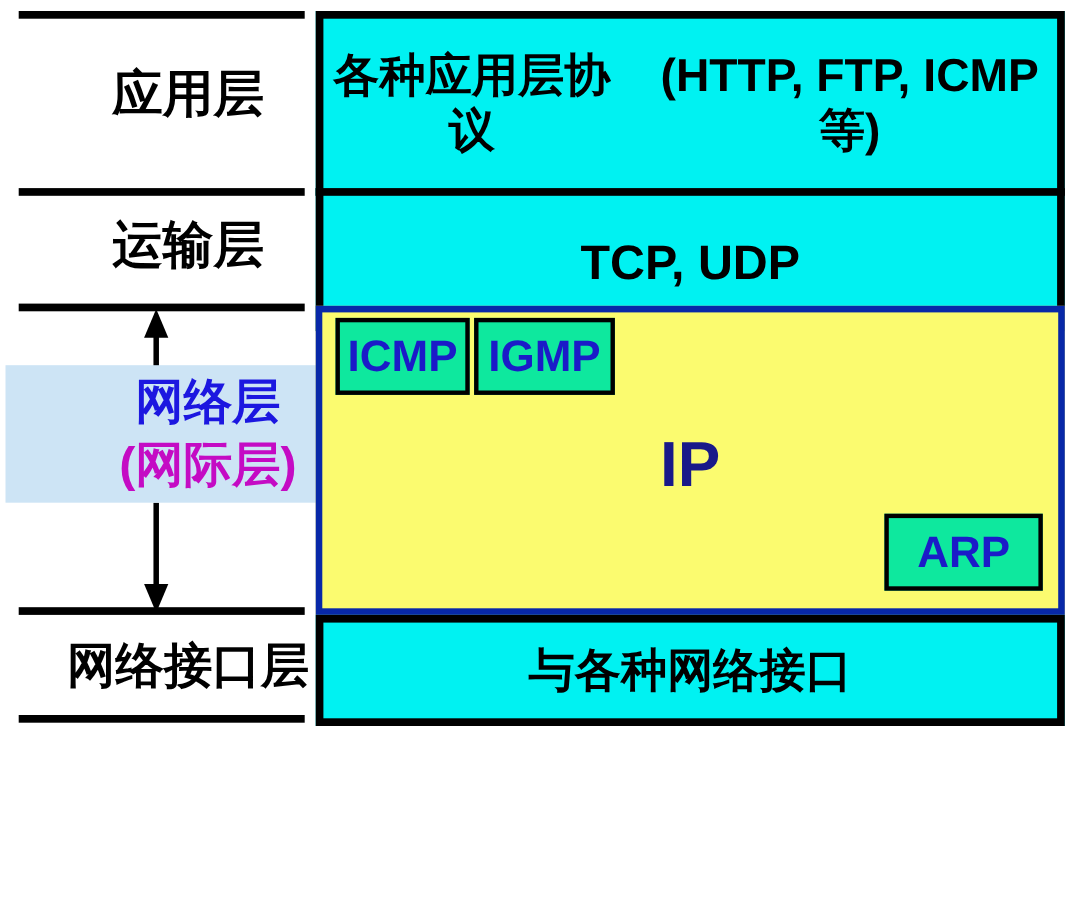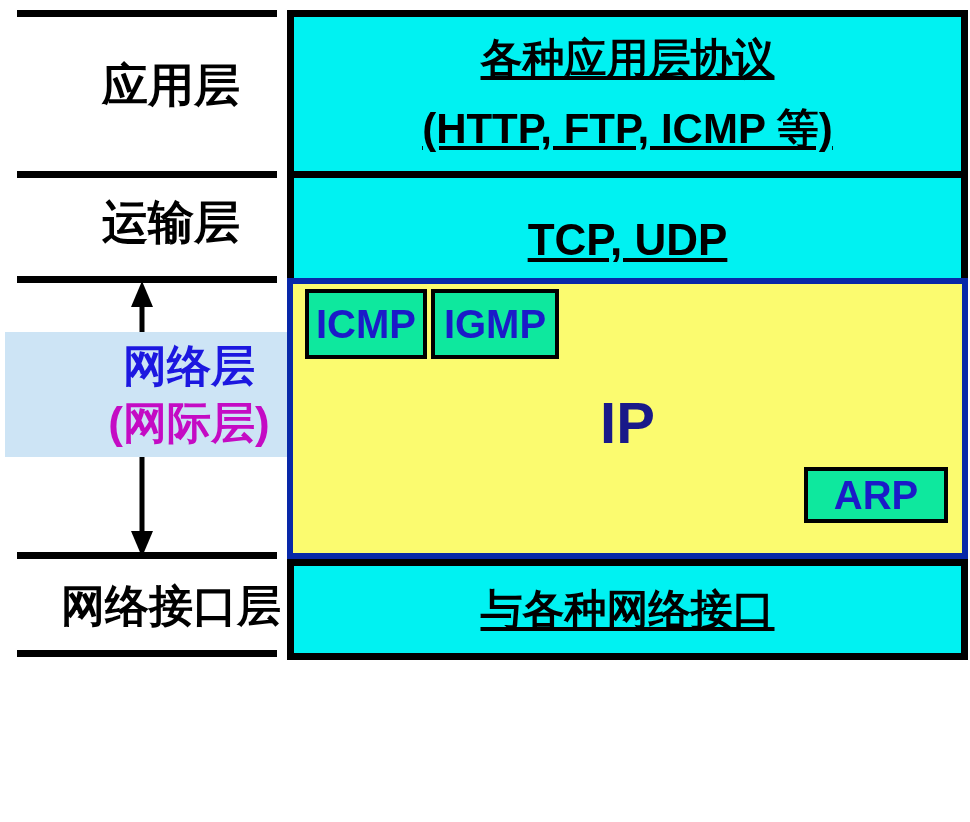--- a/index.html
+++ b/index.html
@@ -22,22 +22,22 @@
     background:var(--pale-blue,#CDE4F5);
     display:flex;flex-direction:column;align-items:center;justify-content:center;
     font-size:44px;line-height:1.28;padding-left:48px;
   }
   .net-layer-box .primary{color:var(--network-label-blue,#1C17E0);}
   .net-layer-box .secondary{color:var(--magenta-text,#C40BC4);}
   .arrow-svg{position:absolute;left:127px;}
   
   .stack-box{
     position:absolute;left:287px;width:681px;box-sizing:border-box;
-    display:flex;flex-direction:column;align-items:center;justify-content:center;
-    text-align:center;color:#000;text-decoration:underline;
+    display:flex;flex-direction:row;align-items:center;justify-content:center;
+    text-align:center;color:#000;
   }
   .box-app{
     top:10px;height:168px;background:var(--cyan,#00F2F2);
     border:7px solid #000;font-size:42px;line-height:1.2;gap:20px;
   }
   .box-transport{
     top:171px;height:130px;background:var(--cyan,#00F2F2);
     border:7px solid #000;border-bottom:none;font-size:44px;
   }
   .box-network{
@@ -46,21 +46,21 @@
     display:block;position:absolute;padding-left:44px;
   }
   .proto-chip{
     position:absolute;box-sizing:border-box;
     background:var(--green,#0EE89E);border:4px solid #000;
     display:flex;align-items:center;justify-content:center;
     font-size:40px;color:var(--blue-text,#1B1BC8);
   }
   .chip-icmp{left:12px;top:5px;width:122px;height:70px;}
   .chip-igmp{left:138px;top:5px;width:128px;height:70px;}
-  .chip-arp{right:14px;top:183px;width:144px;height:56px;margin-left:20px;}
+  .chip-arp{right:14px;top:183px;width:144px;height:70px;margin-left:20px;}
   .ip-label{
     position:absolute;left:0;right:0;top:105px;text-align:center;
     font-size:58px;color:var(--ip-text,#191989);
   }
   .box-interface{
     top:559px;height:101px;background:var(--cyan,#00F2F2);
     border:7px solid #000;font-size:42px;
   }
   .box-hardware{
     top:673px;height:140px;background:transparent;border:none;font-size:42px;

